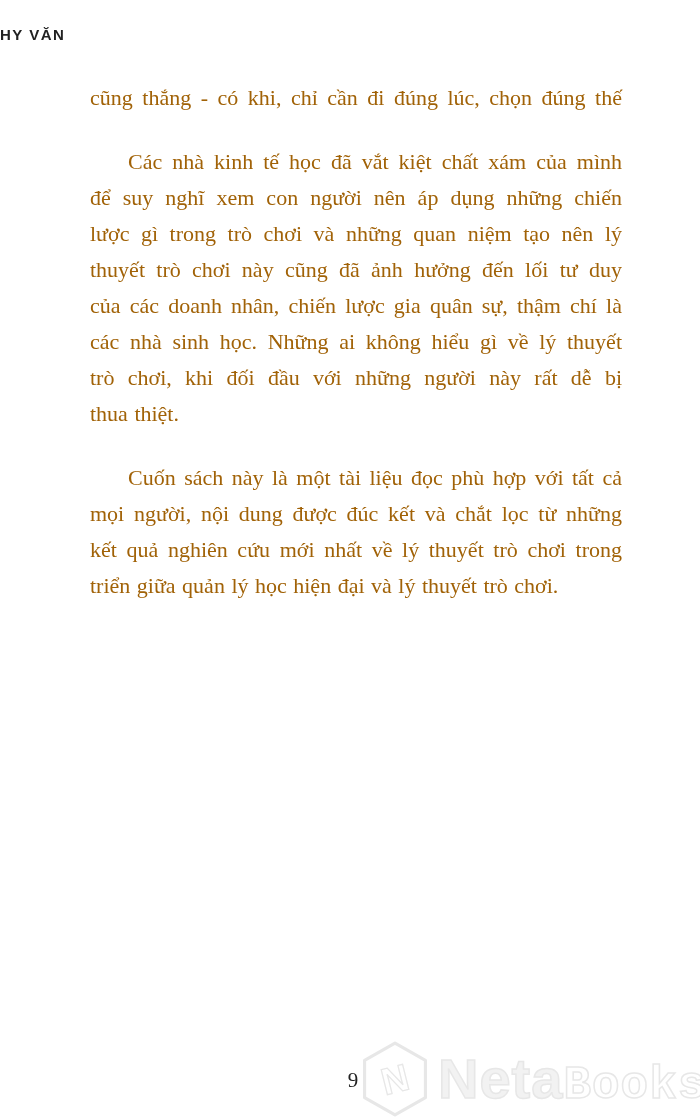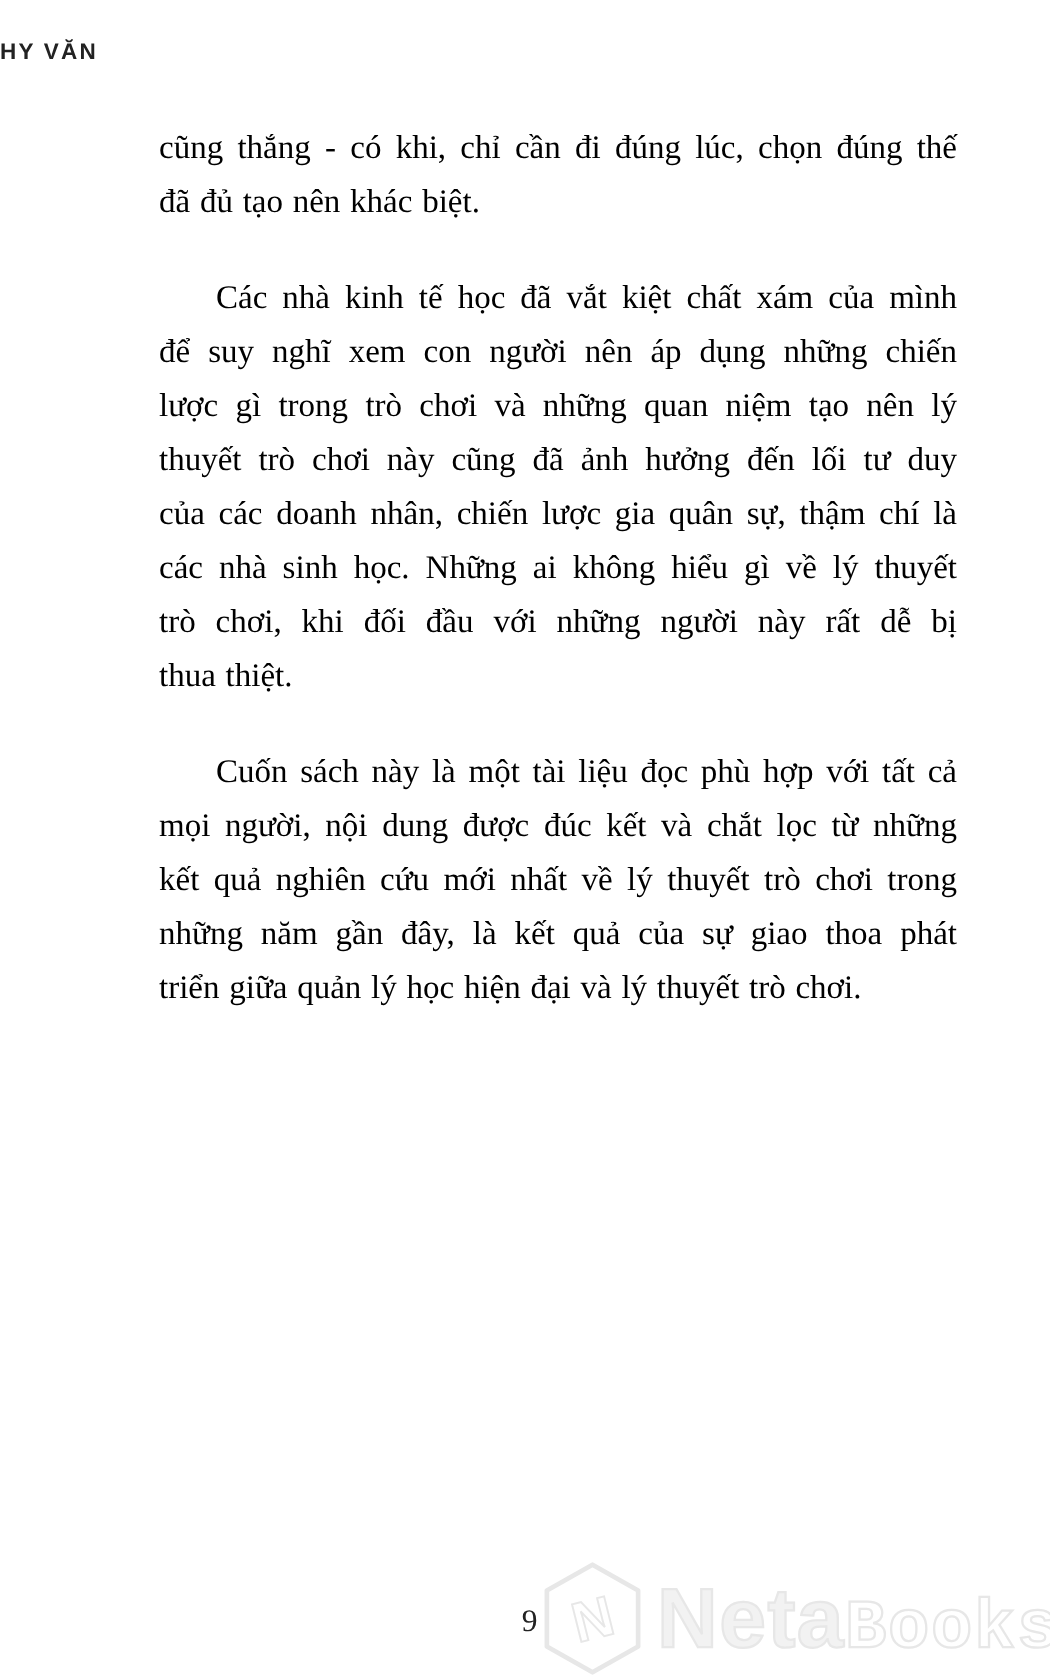--- a/index.html
+++ b/index.html
@@ -24,24 +24,24 @@
     font-family: "Liberation Sans", "DejaVu Sans", sans-serif;
     font-size: 15px;
     font-weight: 700;
     letter-spacing: 1.5px;
     color: #222222;
   }
 
   
   .page-body {
     position: absolute;
-    left: 106px;
+    left: 90px;
     top: 80px;
     width: 532px;
-    color: #000000;
+    color: #a16207;
   }
 
   .paragraph { margin-bottom: 13px; }
 
   .line {
     font-size: 22px;
     line-height: 36px;
     text-align: justify;
     text-align-last: justify;
     word-spacing: 1px;
@@ -112,37 +112,35 @@
 </head>
 <body>
 
 <div class="page">
 
   <div class="running-header">HY VĂN</div>
 
   <div class="page-body">
       <div class="paragraph">
         <div class="line">cũng thắng - có khi, chỉ cần đi đúng lúc, chọn đúng thế</div>
-        <div class="line last">đã đủ tạo nên khác biệt.</div>
       </div>
       <div class="paragraph">
         <div class="line indent">Các nhà kinh tế học đã vắt kiệt chất xám của mình</div>
         <div class="line">để suy nghĩ xem con người nên áp dụng những chiến</div>
         <div class="line">lược gì trong trò chơi và những quan niệm tạo nên lý</div>
         <div class="line">thuyết trò chơi này cũng đã ảnh hưởng đến lối tư duy</div>
         <div class="line">của các doanh nhân, chiến lược gia quân sự, thậm chí là</div>
         <div class="line">các nhà sinh học. Những ai không hiểu gì về lý thuyết</div>
         <div class="line">trò chơi, khi đối đầu với những người này rất dễ bị</div>
         <div class="line last">thua thiệt.</div>
       </div>
       <div class="paragraph">
         <div class="line indent">Cuốn sách này là một tài liệu đọc phù hợp với tất cả</div>
         <div class="line">mọi người, nội dung được đúc kết và chắt lọc từ những</div>
         <div class="line">kết quả nghiên cứu mới nhất về lý thuyết trò chơi trong</div>
-        <div class="line">những năm gần đây, là kết quả của sự giao thoa phát</div>
         <div class="line last">triển giữa quản lý học hiện đại và lý thuyết trò chơi.</div>
       </div>
     </div>
 
   <div>
     <div class="page-number">9</div>
 
     <div class="watermark">
       <svg class="hex-icon" viewBox="0 0 100 100" width="78" height="78" aria-hidden="true">
         <path d="M50 4 L89 26 L89 74 L50 96 L11 74 L11 26 Z" fill="#ffffff" stroke="#e7e7e7" stroke-width="4" stroke-linejoin="round"></path>

